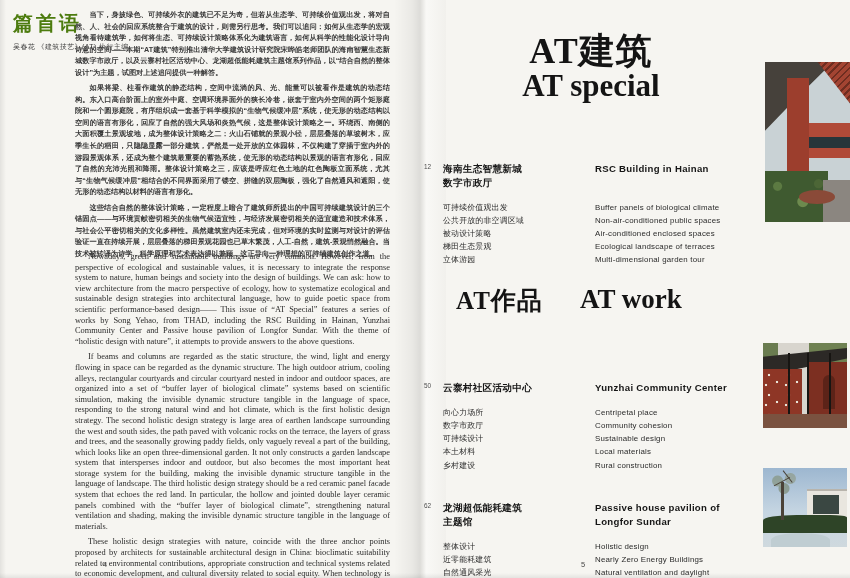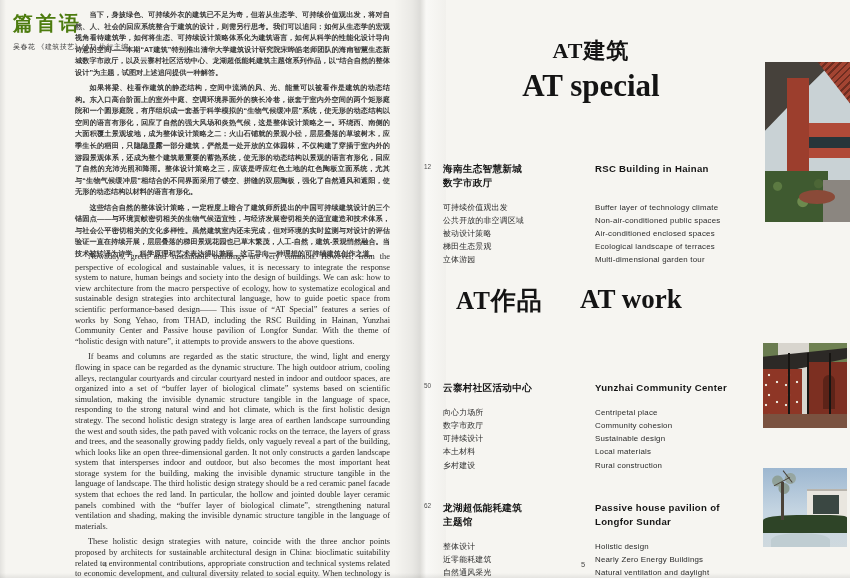--- a/index.html
+++ b/index.html
@@ -29,21 +29,21 @@
             font-family:"Liberation Serif", serif; font-size:8.4px; line-height:10.6px; color:#2c2c2c; }
   .en-col p { text-indent:13px; margin-bottom:5px; }
 
   .pagenum { position:absolute; font-size:7.5px; color:#4a4a4a; }
   .pagenum.p4 { left:103px; top:560px; }
   .pagenum.p5 { left:581px; top:560px; }
 
   
   .sec-head-1 { position:absolute; left:430px; top:34px; width:322px; text-align:center;
                 font-family:"Liberation Serif", serif; font-weight:bold; color:#141414; }
-  .sec-head-1 .l1 { font-size:22px; line-height:34px; letter-spacing:1px; }
+  .sec-head-1 .l1 { font-size:36px; line-height:34px; letter-spacing:1px; }
   .sec-head-1 .l2 { font-size:31px; line-height:36px; }
 
   .sec-head-2 { position:absolute; left:424px; top:284px; width:330px;
                 font-family:"Liberation Serif", serif; font-weight:bold; color:#141414; }
   .sec-head-2 .cnt { position:absolute; left:32px; top:0; font-size:25px; letter-spacing:1px; }
   .sec-head-2 .ent { position:absolute; left:156px; top:0; font-size:27px;text-align:right; }
 
   .entry { position:absolute; left:424px; width:340px;margin-top:40px; }
   .e12 { top:122px; } .e50 { top:341px; } .e62 { top:461px; }
   .trow { display:flex; }
@@ -152,21 +152,21 @@
           <div class="etitle">数字市政厅</div>
         </div>
         <div class="enc">
           <div class="etitle">RSC Building in Hainan</div>
         </div>
       </div>
       <div class="kws">
         <div class="kwrow">
             <span class="sp"></span>
             <span class="kw cnc">可持续价值观出发</span>
-            <span class="kw enc">Buffer layer of technology climate</span>
+            <span class="kw enc">Buffer panels of biological climate</span>
           </div>
         <div class="kwrow">
             <span class="sp"></span>
             <span class="kw cnc">公共开放的非空调区域</span>
             <span class="kw enc">Non-air-conditioned public spaces</span>
           </div>
         <div class="kwrow">
             <span class="sp"></span>
             <span class="kw cnc">被动设计策略</span>
             <span class="kw enc">Air-conditioned enclosed spaces</span>

